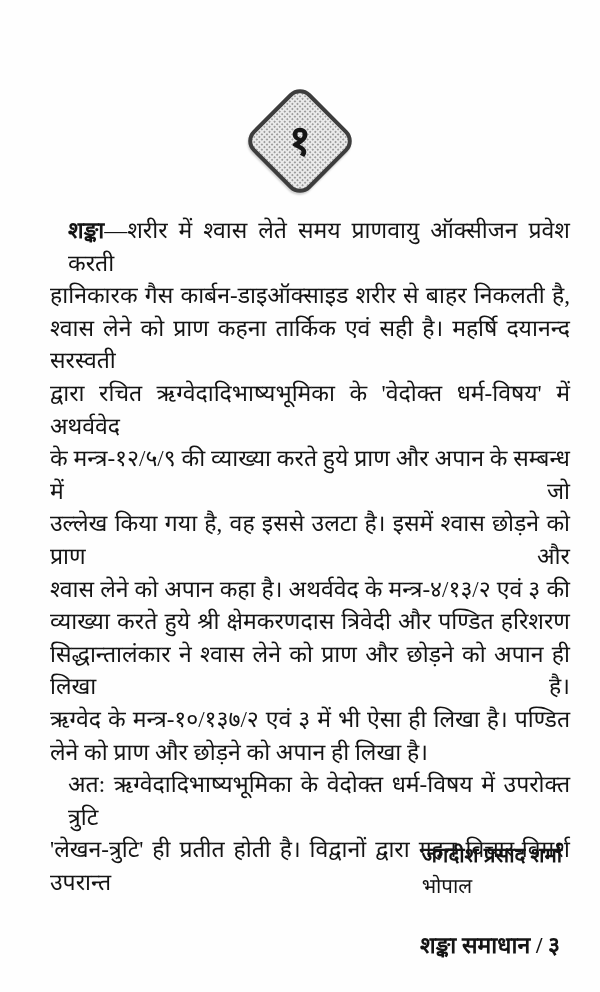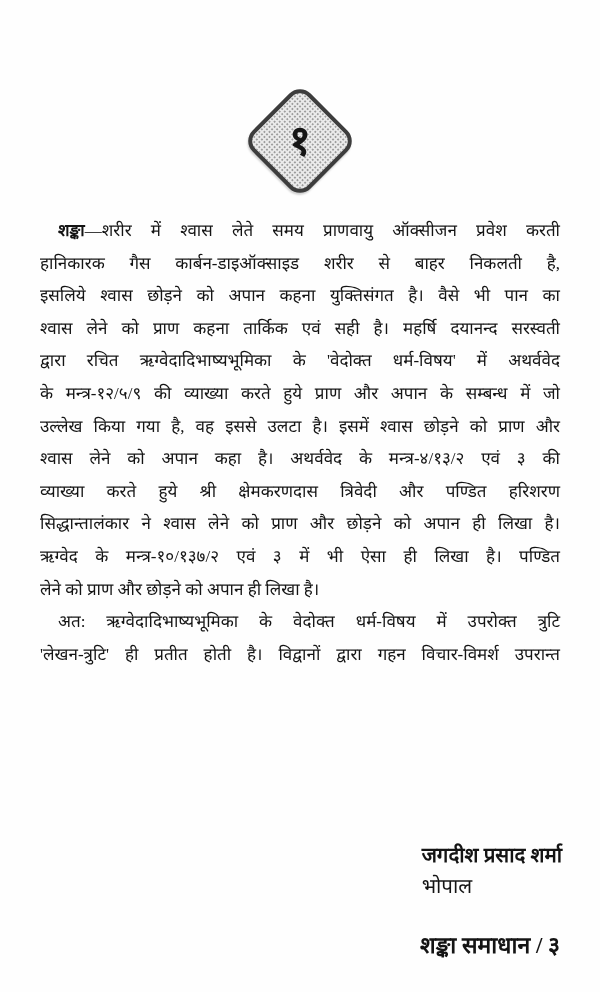--- a/index.html
+++ b/index.html
@@ -30,22 +30,22 @@
   }
   .diamond-num{
     transform:rotate(-45deg);
     font-size:42px;
     font-weight:bold;
     line-height:1;
     color:#161616;
   }
   
   .text-block{
-    position:absolute;top:215px;left:40px;width:520px;
-    font-size:17px;
+    position:absolute;top:215px;left:50px;width:520px;
+    font-size:23px;
     line-height:32.6px;
   }
   .line{
     text-align:justify;
     text-align-last:justify;
     white-space:normal;
   }
   .line.last{
     text-align:right;
     text-align-last:left;
@@ -74,21 +74,20 @@
 
   <div class="badge-wrap">
     <div class="diamond">
       <span class="diamond-num">१</span>
     </div>
   </div>
 
   <div class="text-block">
     <div class="line indent"><span class="lead-word">शङ्का</span><span>—शरीर में श्वास लेते समय प्राणवायु ऑक्सीजन प्रवेश करती</span></div>
     <div class="line">हानिकारक गैस कार्बन-डाइऑक्साइड शरीर से बाहर निकलती है,</div>
-    <div class="line">इसलिये श्वास छोड़ने को अपान कहना युक्तिसंगत है। वैसे भी पान का</div>
     <div class="line">श्वास लेने को प्राण कहना तार्किक एवं सही है। महर्षि दयानन्द सरस्वती</div>
     <div class="line">द्वारा रचित ऋग्वेदादिभाष्यभूमिका के 'वेदोक्त धर्म-विषय' में अथर्ववेद</div>
     <div class="line">के मन्त्र-१२/५/९ की व्याख्या करते हुये प्राण और अपान के सम्बन्ध में जो</div>
     <div class="line">उल्लेख किया गया है, वह इससे उलटा है। इसमें श्वास छोड़ने को प्राण और</div>
     <div class="line">श्वास लेने को अपान कहा है। अथर्ववेद के मन्त्र-४/१३/२ एवं ३ की</div>
     <div class="line">व्याख्या करते हुये श्री क्षेमकरणदास त्रिवेदी और पण्डित हरिशरण</div>
     <div class="line">सिद्धान्तालंकार ने श्वास लेने को प्राण और छोड़ने को अपान ही लिखा है।</div>
     <div class="line">ऋग्वेद के मन्त्र-१०/१३७/२ एवं ३ में भी ऐसा ही लिखा है। पण्डित</div>
     <div class="line last">लेने को प्राण और छोड़ने को अपान ही लिखा है।</div>
 

